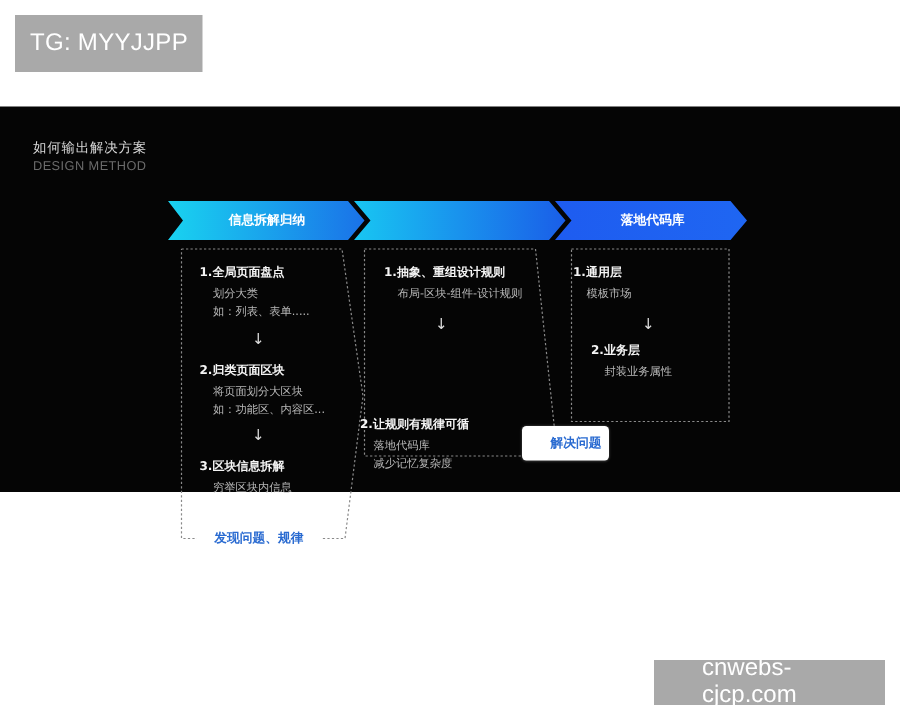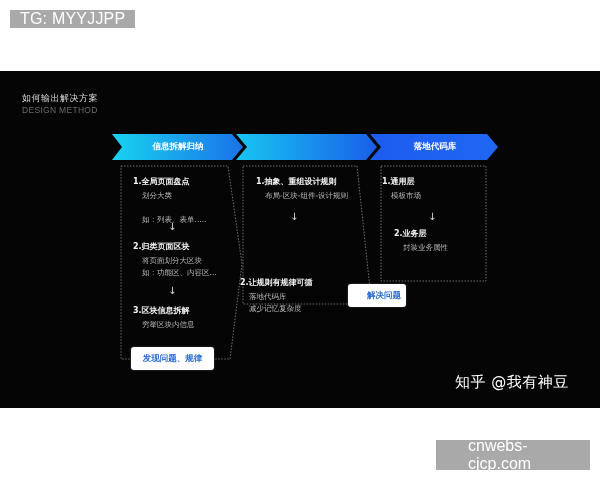--- a/index.html
+++ b/index.html
@@ -1,33 +1,33 @@
 <!DOCTYPE html>
 <html><head>
 <meta charset="utf-8">
 <style>
   * { margin: 0; padding: 0; box-sizing: border-box; }
   html, body { width: 600px; height: 480px; background: #ffffff; overflow: hidden; }
   body { position: relative; font-family: "DejaVu Sans", "Liberation Sans", sans-serif; }
 
   .wm-top {
-    position: absolute; left: 10px; top: 10px; width: 125px; height: 18px;
+    position: absolute; left: 10px; top: 10px; width: 125px; height: 38px;
     background: #a9a9a9; color: #ffffff;
     font-family: "Liberation Sans", sans-serif; font-size: 16px;
     display: flex; align-items: center; padding-left: 10px; letter-spacing: 0.2px;
   }
   .wm-bottom {
     position: absolute; left: 436px; top: 440px; width: 154px; height: 30px;
     background: #a9a9a9; color: #ffffff;
     font-family: "Liberation Sans", sans-serif; font-size: 16px;
     display: flex; align-items: center; justify-content: center; padding-left: 32px;
   }
 
   .slide {
-    position: absolute; left: 0; top: 71px; width: 600px; height: 337px;
+    position: absolute; left: 0; top: 71px; width: 600px; height: 257px;
     background: #050505;
   }
   .slide-title {
     position: absolute; left: 22px; top: 21px; color: #d8d8d8; font-size: 9px; letter-spacing: 0.5px;
   }
   .slide-subtitle {
     position: absolute; left: 22px; top: 34px; color: #6b6b6b; font-size: 8.5px;
     font-family: "Liberation Sans", sans-serif; letter-spacing: 0.3px;
   }
 
@@ -95,21 +95,21 @@
 
       <polyline points="243,95 357,95 370,218 356,233 243,233 243,95"></polyline>
 
       <polyline points="381,95 486,95 486,210 381,210 381,95"></polyline>
     </g>
   </svg>
 
   <div class="item" style="left:133px; top:105px;">
     <div class="item-head">1.全局页面盘点</div>
     <div class="item-sub">划分大类</div>
-    <div class="item-sub" style="margin-top:12px">如：列表、表单.....</div>
+    <div class="item-sub" style="margin-top:0">如：列表、表单.....</div>
   </div>
   <div class="down-arrow" style="left:168px; top:150px;">↓</div>
   <div class="item" style="left:133px; top:170px;">
     <div class="item-head">2.归类页面区块</div>
     <div class="item-sub">将页面划分大区块</div>
     <div class="item-sub" style="margin-top:0">如：功能区、内容区...</div>
   </div>
   <div class="down-arrow" style="left:168px; top:214px;">↓</div>
   <div class="item" style="left:133px; top:234px;">
     <div class="item-head">3.区块信息拆解</div>

